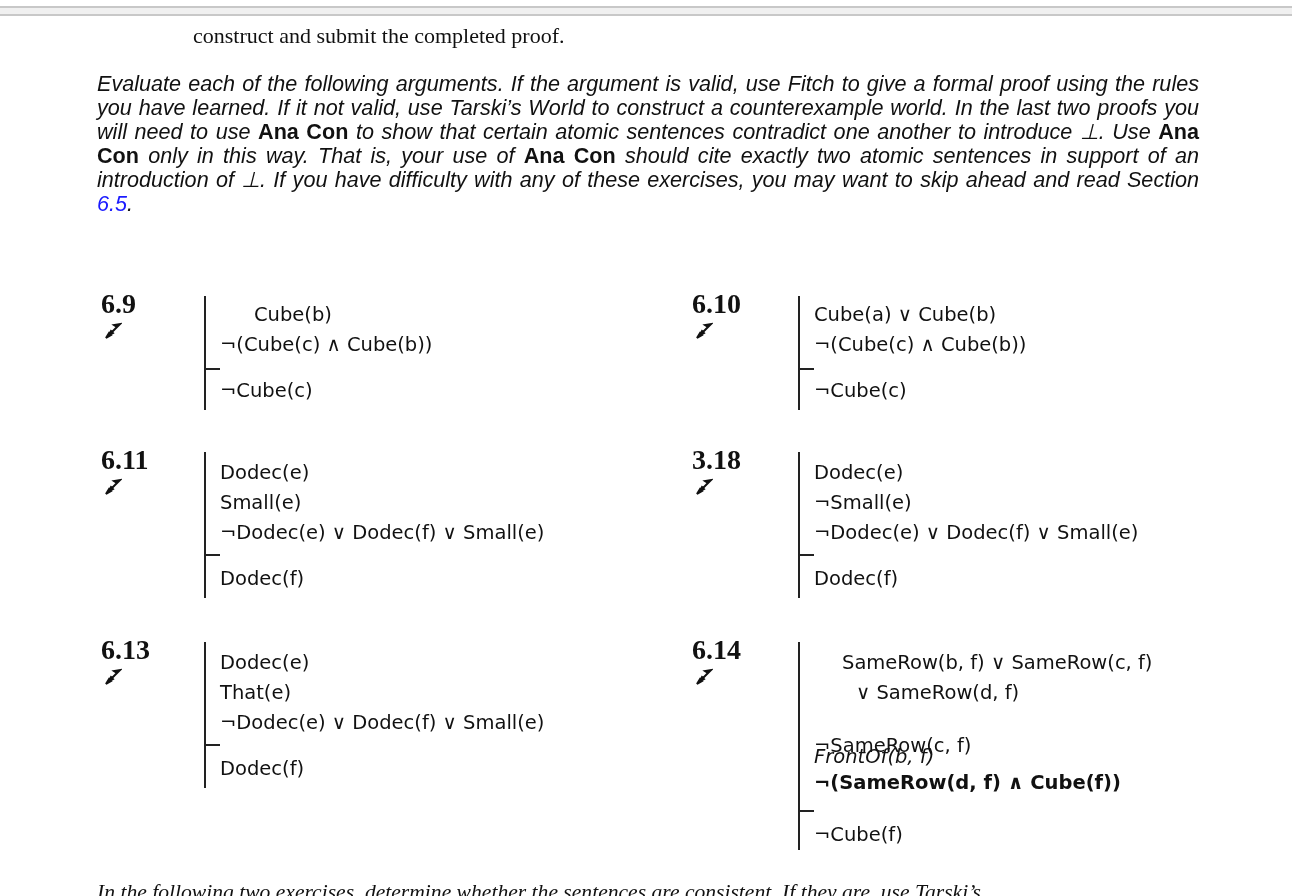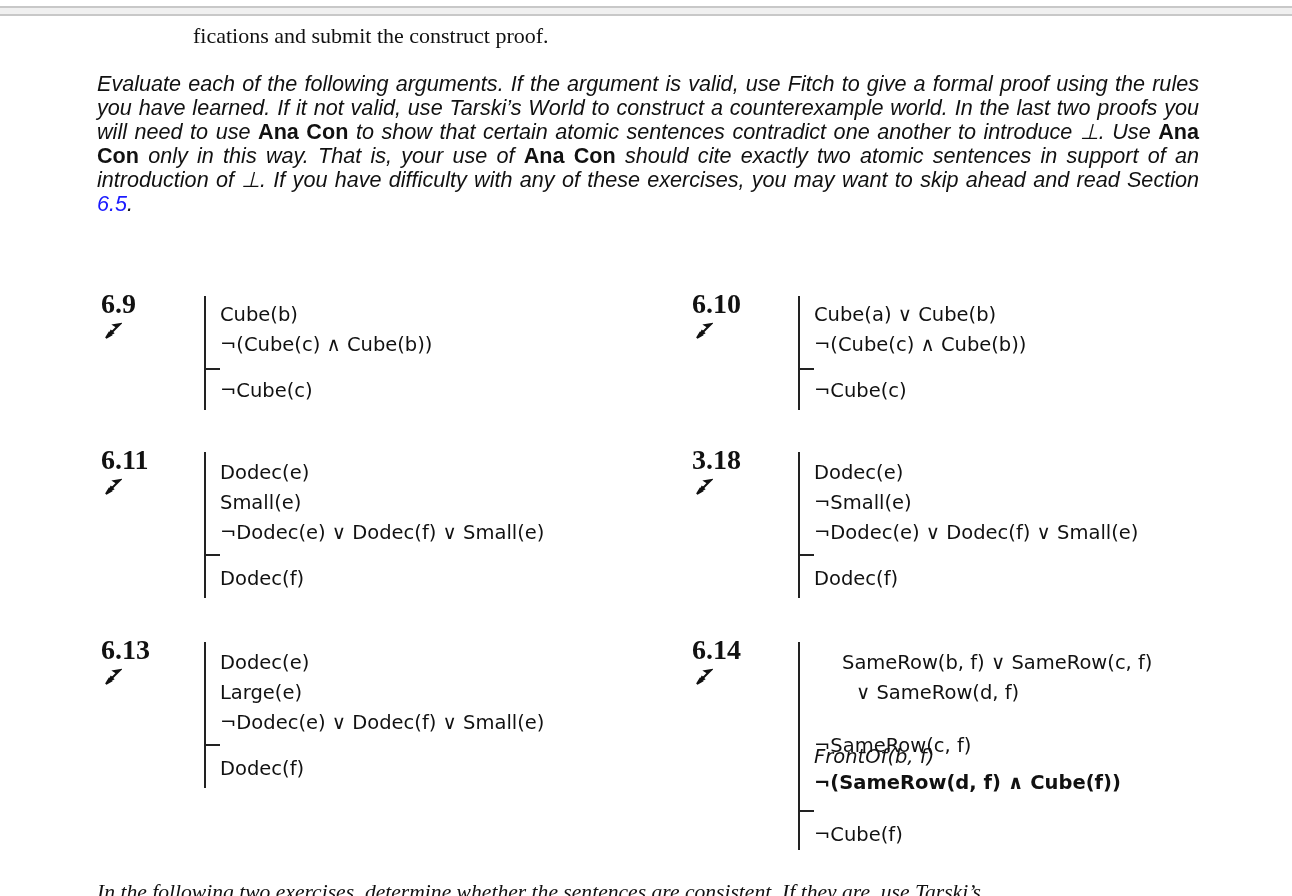--- a/index.html
+++ b/index.html
@@ -50,33 +50,33 @@
     position: absolute; left: 97px; top: 876px; width: 1102px;
     font-family: "Liberation Serif", serif; font-size: 21.6px; line-height: 32px; font-style: italic;
     white-space: nowrap; overflow: hidden;
   }
 </style>
 </head>
 <body>
 
 <div class="topband"></div>
 
-<div class="lead">fications and submit the construct proof.</div>
+<div class="lead">construct and submit the completed proof.</div>
 
 <div class="intro"><span>Evaluate each of the following arguments. If the argument is valid, use Fitch to give a formal proof using the rules you have learned. If it not valid, use Tarski’s World to construct a counterexample world. In the last two proofs you will need to use </span><b>Ana Con</b><span> to show that certain atomic sentences contradict one another to introduce ⊥. Use </span><b>Ana Con</b><span> only in this way. That is, your use of </span><b>Ana Con</b><span> should cite exactly two atomic sentences in support of an introduction of ⊥. If you have difficulty with any of these exercises, you may want to skip ahead and read Section </span><span class="link">6.5</span><span>.</span></div>
 
 <div class="ex" style="left:101px; top:290px;">
   <div class="exnum">6.9</div>
   <svg class="arrow" viewBox="0 0 18 18">
       <path d="M2 16 L13 5 M13 5 L16 2 L10 3 Z M2 16 L5 11 L7 13 Z M4 14 L7 9 L9 11 Z" stroke="#111" stroke-width="2" fill="#111"></path>
     </svg>
   <div class="proof" style="left:103px; width:420px;">
     <div class="bar" style="height:114px;"></div>
     <div class="tick" style="top:72px;"></div>
-    <div class="line" style="top:4px;">Cube(b)</div>
+    <div class="line" style="top:4px;margin-left:34px;">Cube(b)</div>
     <div class="line" style="top:34px;">¬(Cube(c) ∧ Cube(b))</div>
     <div class="line" style="top:80px;">¬Cube(c)</div>
   </div>
 </div>
 
 <div class="ex" style="left:692px; top:290px;">
   <div class="exnum">6.10</div>
   <svg class="arrow" viewBox="0 0 18 18">
       <path d="M2 16 L13 5 M13 5 L16 2 L10 3 Z M2 16 L5 11 L7 13 Z M4 14 L7 9 L9 11 Z" stroke="#111" stroke-width="2" fill="#111"></path>
     </svg>
@@ -121,21 +121,21 @@
 
 <div class="ex" style="left:101px; top:636px;">
   <div class="exnum">6.13</div>
   <svg class="arrow" viewBox="0 0 18 18">
       <path d="M2 16 L13 5 M13 5 L16 2 L10 3 Z M2 16 L5 11 L7 13 Z M4 14 L7 9 L9 11 Z" stroke="#111" stroke-width="2" fill="#111"></path>
     </svg>
   <div class="proof" style="left:103px; width:460px;">
     <div class="bar" style="height:146px;"></div>
     <div class="tick" style="top:102px;"></div>
     <div class="line" style="top:6px;">Dodec(e)</div>
-    <div class="line" style="top:36px;">Large(e)</div>
+    <div class="line" style="top:36px;">That(e)</div>
     <div class="line" style="top:66px;">¬Dodec(e) ∨ Dodec(f) ∨ Small(e)</div>
     <div class="line" style="top:112px;">Dodec(f)</div>
   </div>
 </div>
 
 <div class="ex" style="left:692px; top:636px;">
   <div class="exnum">6.14</div>
   <svg class="arrow" viewBox="0 0 18 18">
       <path d="M2 16 L13 5 M13 5 L16 2 L10 3 Z M2 16 L5 11 L7 13 Z M4 14 L7 9 L9 11 Z" stroke="#111" stroke-width="2" fill="#111"></path>
     </svg>

